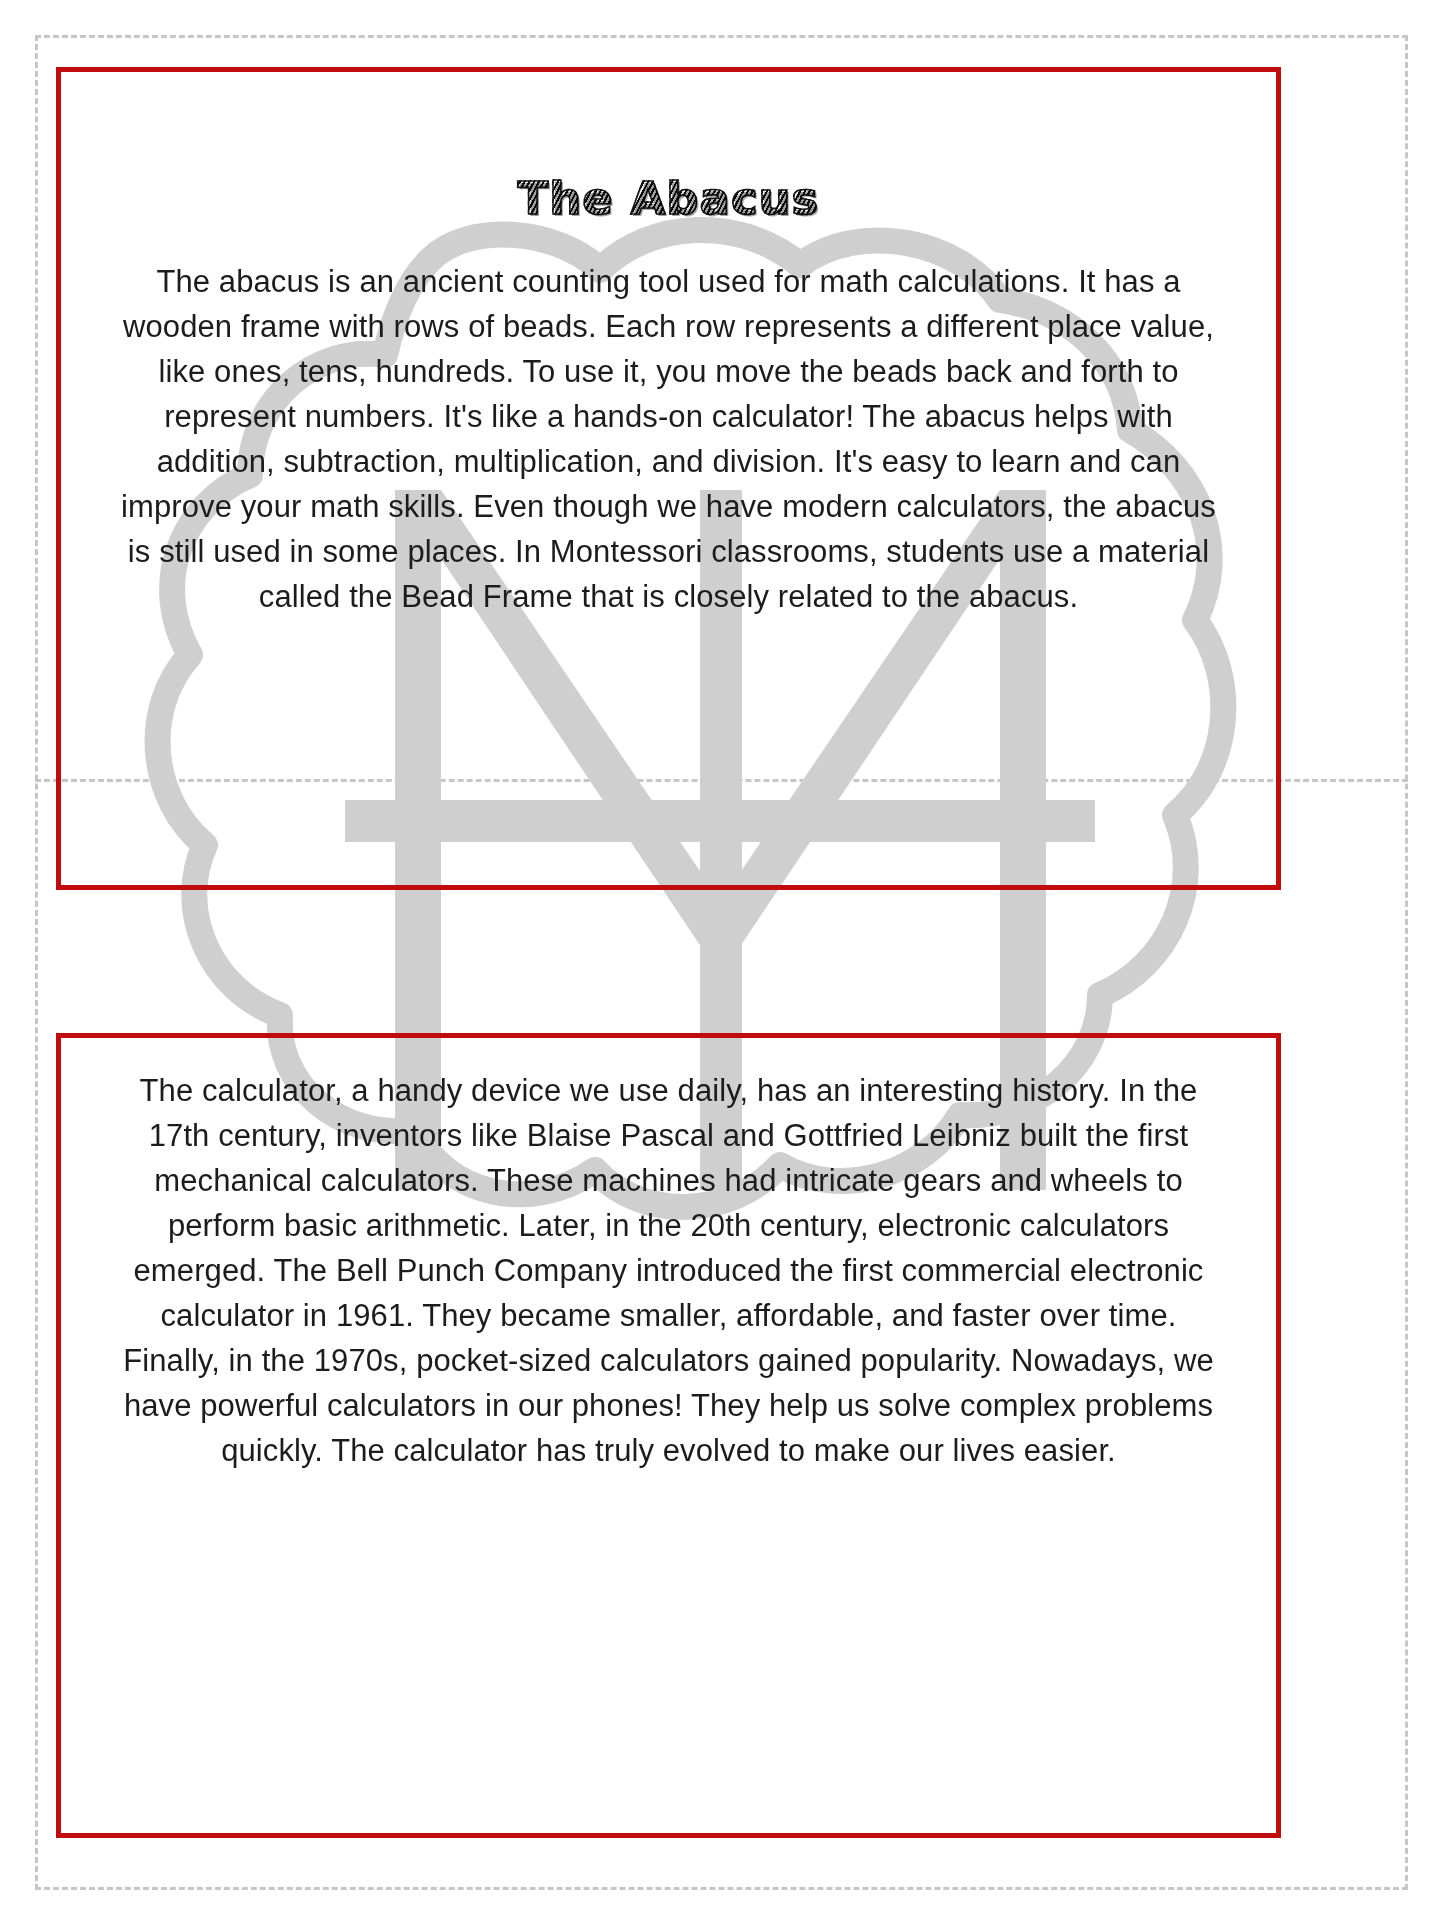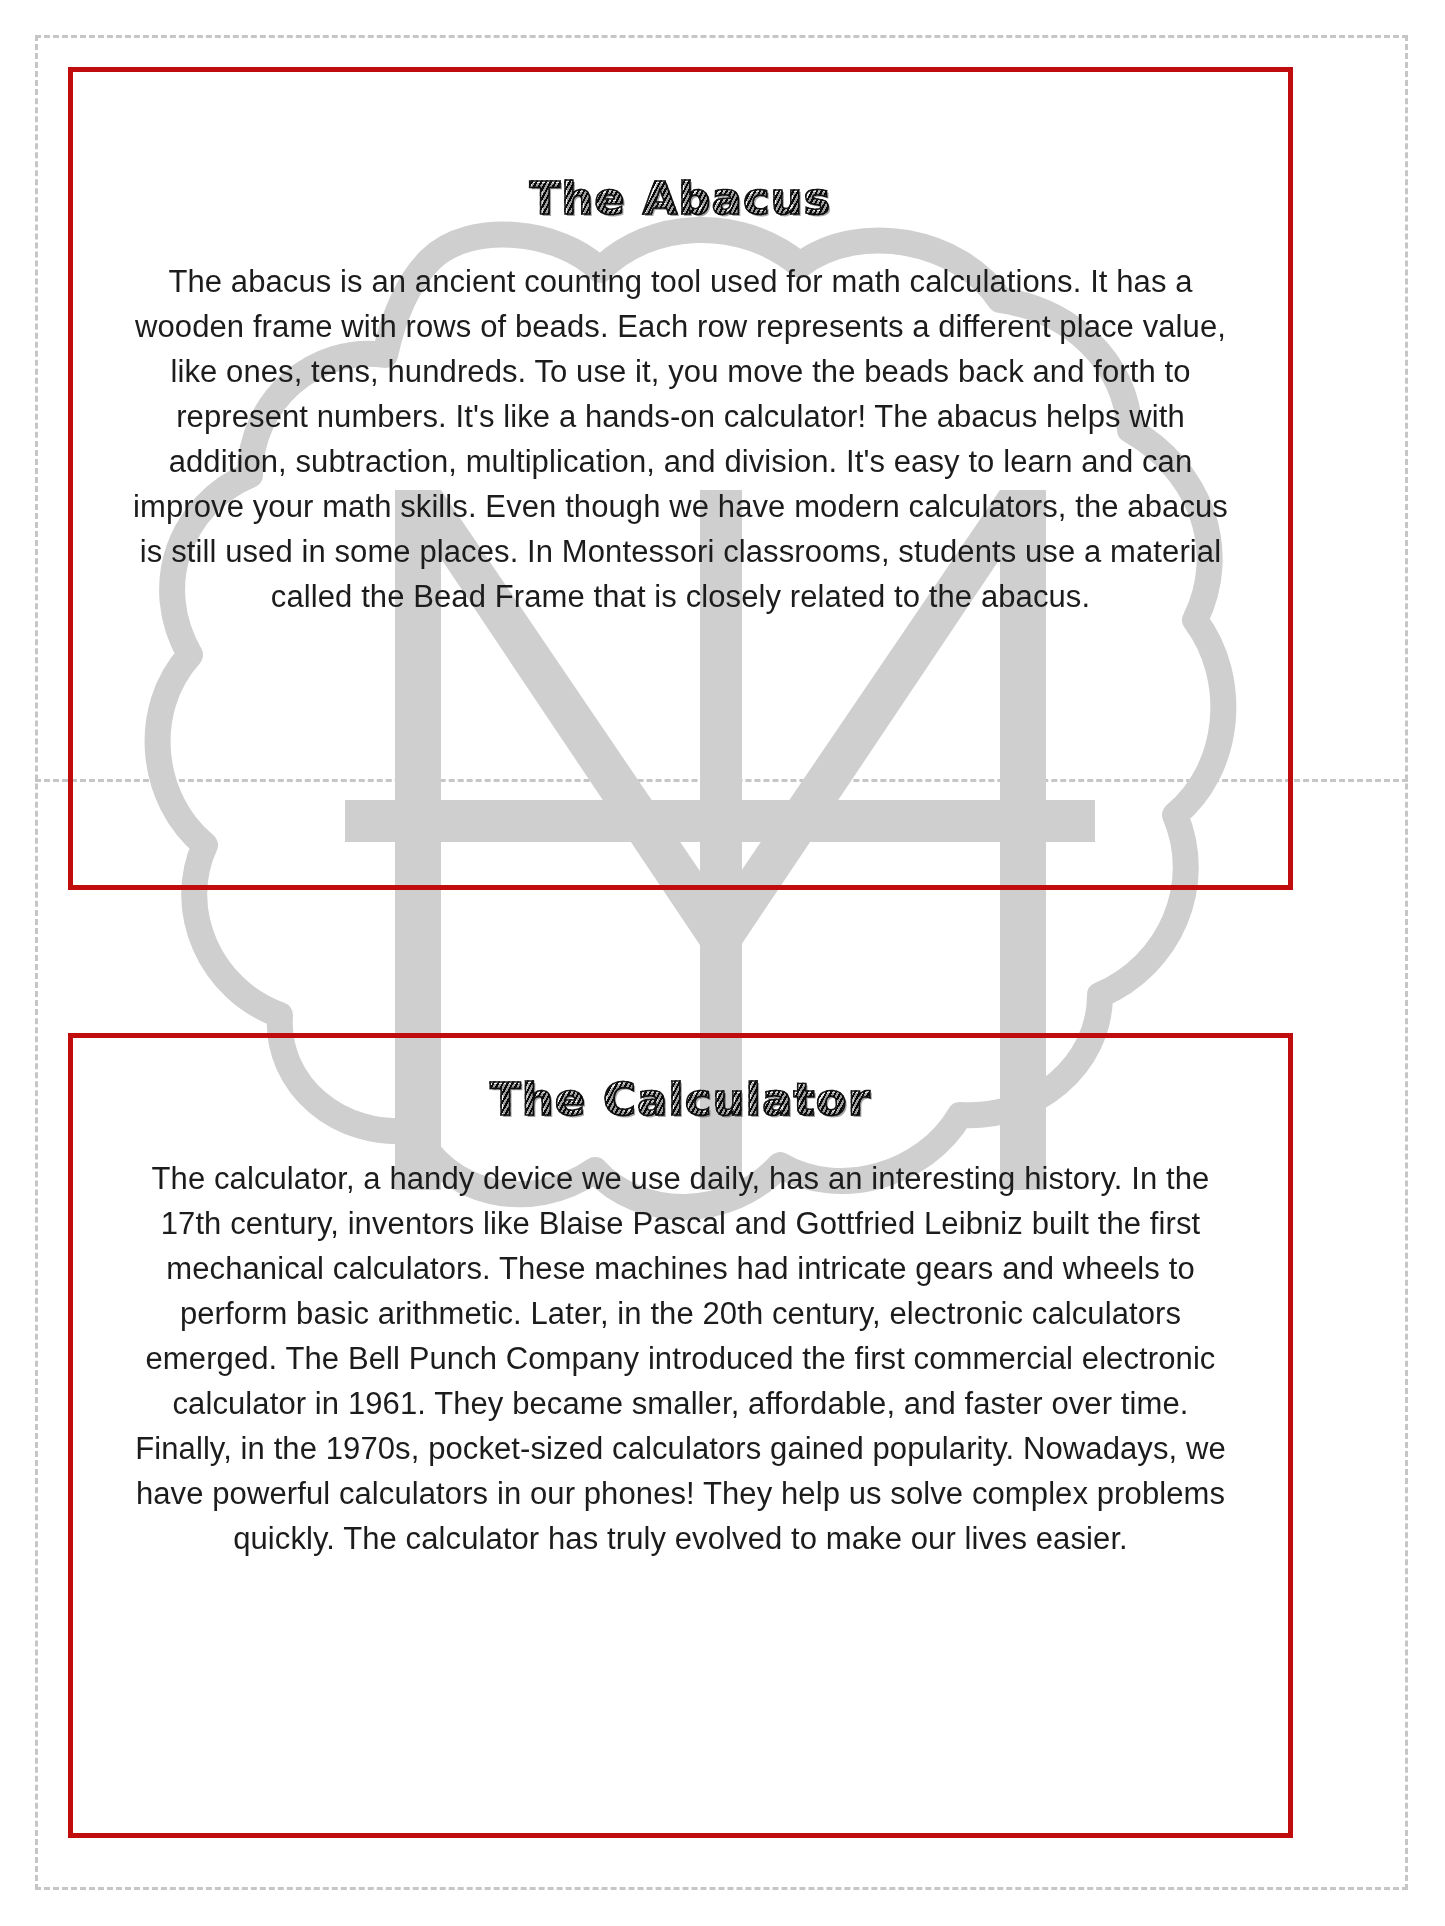--- a/index.html
+++ b/index.html
@@ -53,21 +53,21 @@
     width: 1445px;
     height: 1320px;
     pointer-events: none;
     z-index: 1;
   }
   .watermark svg { display: block; width: 100%; height: 100%; }
 
   
   .card {
     position: absolute;
-    left: 68px;
+    left: 56px;
     width: 1225px;
     box-sizing: border-box;
     border: 5px solid #c00c0c;
     background: transparent;
     z-index: 2;
   }
   .card--top    { top: 67px;   height: 823px; }
   .card--bottom { top: 1033px; height: 805px; }
 
   .card-inner {
@@ -157,18 +157,17 @@
 
   <div class="card card--top">
     <div class="card-inner">
       <h1 class="title title--abacus">The Abacus</h1>
       <p class="body-text body-text--abacus">The abacus is an ancient counting tool used for math calculations. It has a wooden frame with rows of beads. Each row represents a different place value, like ones, tens, hundreds. To use it, you move the beads back and forth to represent numbers. It's like a hands-on calculator! The abacus helps with addition, subtraction, multiplication, and division. It's easy to learn and can improve your math skills. Even though we have modern calculators, the abacus is still used in some places. In Montessori classrooms, students use a material called the Bead Frame that is closely related to the abacus.</p>
     </div>
   </div>
 
   <div class="card card--bottom">
     <div class="card-inner">
-      <h1 class="title title--calculator">The Calculator</h1>
       <p class="body-text body-text--calculator">The calculator, a handy device we use daily, has an interesting history. In the 17th century, inventors like Blaise Pascal and Gottfried Leibniz built the first mechanical calculators. These machines had intricate gears and wheels to perform basic arithmetic. Later, in the 20th century, electronic calculators emerged. The Bell Punch Company introduced the first commercial electronic calculator in 1961. They became smaller, affordable, and faster over time. Finally, in the 1970s, pocket-sized calculators gained popularity. Nowadays, we have powerful calculators in our phones! They help us solve complex problems quickly. The calculator has truly evolved to make our lives easier.</p>
     </div>
   </div>
 
 </div>
 
 </body></html>

